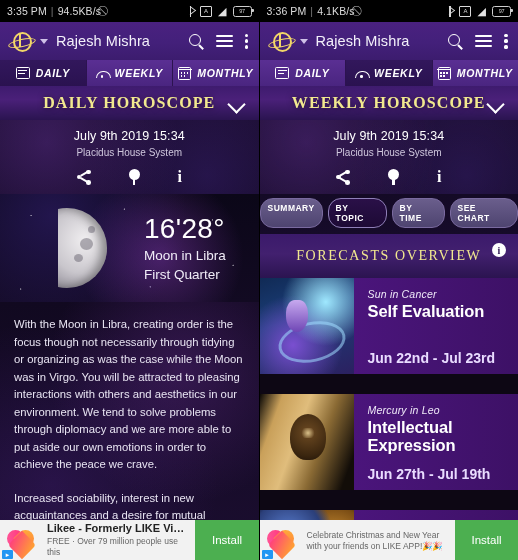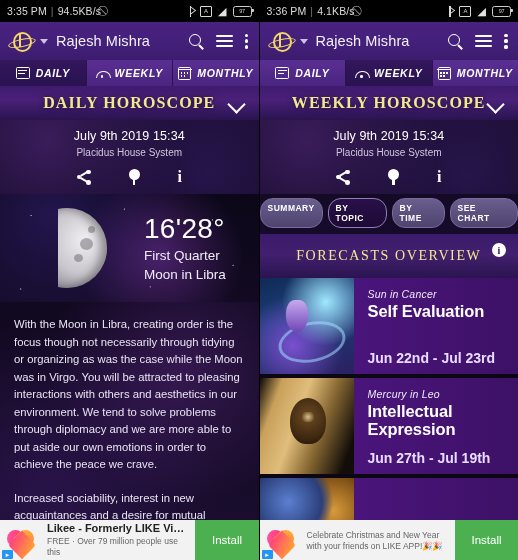--- a/index.html
+++ b/index.html
@@ -167,21 +167,21 @@
   .fhead{height:44px;position:relative;display:flex;align-items:center;justify-content:center;
     background:linear-gradient(180deg,#3b1a6b 0%,#42206f 45%,#2b1450 100%);}
   .fhead .ft{color:#f2e98f;font-size:14px;letter-spacing:1.6px;
     font-family:"Liberation Serif","DejaVu Serif",serif;}
   .fhead .fi{position:absolute;right:12px;top:9px;width:14px;height:14px;border-radius:50%;background:#fff;
     color:#2b1450;font-size:10px;font-weight:bold;display:flex;align-items:center;justify-content:center;
     font-family:"Liberation Serif",serif;}
 
   
   .cards{background:#0d0714;}
-  .card{display:flex;height:96px;margin-bottom:4px;overflow:hidden;
+  .card{display:flex;height:96px;margin-bottom:20px;overflow:hidden;
     background:linear-gradient(90deg,#3a1060 0%,#4b157c 35%,#3d1166 100%);}
   .card .thumb{width:94px;height:96px;flex:0 0 auto;position:relative;overflow:hidden;}
   .th-sun{background:
       radial-gradient(circle at 70% 25%, #9fe8ff 0%, transparent 45%),
       radial-gradient(circle at 35% 70%, #7a4fd0 0%, transparent 55%),
       linear-gradient(160deg,#102a55 0%,#1c3f7a 40%,#2b2060 100%);}
   .th-sun:before{content:"";position:absolute;left:18px;top:44px;width:62px;height:34px;border-radius:50%;
     border:3px solid rgba(160,220,255,.55);transform:rotate(-12deg);}
   .th-sun:after{content:"";position:absolute;left:26px;top:22px;width:22px;height:32px;border-radius:40% 40% 50% 50%;
     background:linear-gradient(180deg,#c7a9ef,#6f46b5);}
@@ -301,22 +301,22 @@
     <div class="moonwrap">
       <div class="stars"></div>
       <div class="moon">
         <span class="disc"></span>
           <span class="c1"></span>
           <span class="c2"></span>
           <span class="c3"></span>
       </div>
       <div class="moontxt">
         <div class="deg">16'28°</div>
+        <div class="ln">Moon in Libra</div>
         <div class="ln">First Quarter</div>
-        <div class="ln">Moon in Libra</div>
       </div>
     </div>
 
     <div class="bodywrap">
       <p>With the Moon in Libra, creating order is the focus though not necessarily through tidying or organizing as was the case while the Moon was in Virgo. You will be attracted to pleasing interactions with others and aesthetics in our environment. We tend to solve problems through diplomacy and we are more able to put aside our own emotions in order to achieve the peace we crave.</p>
       <p>Increased sociability, interest in new acquaintances and a desire for mutual understanding. Partnerships are in focus. Good for social gatherings, celebrations, business meetings or romance. However, your ability to make decisions</p>
     </div>
 
     <div class="adbar">
       <div class="adlogo">

